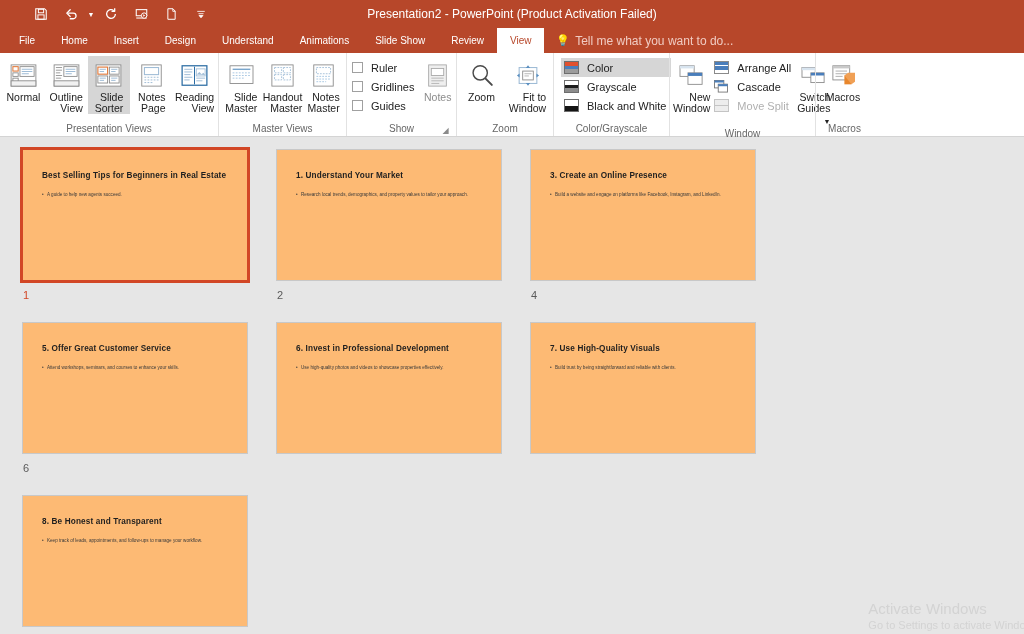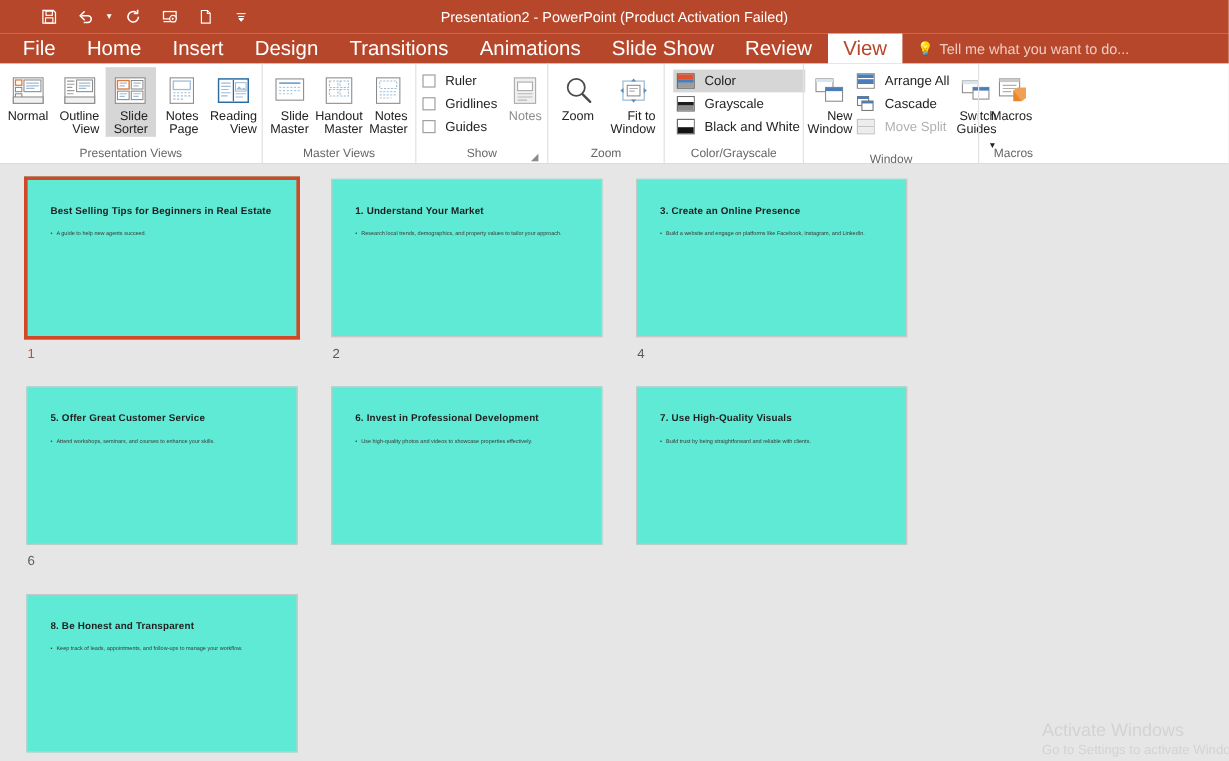--- a/index.html
+++ b/index.html
@@ -48,21 +48,21 @@
     background: #b7472a;
     display: flex;
     align-items: flex-end;
     padding-left: 6px;
     position: relative;
   }
   .tab {
     height: 25px;
     line-height: 25px;
     padding: 0 13px;
-    font-size: 17px;
+    font-size: 10px;
     color: #ffffff;
     white-space: nowrap;
   }
   .tab.active {
     background: #ffffff;
     color: #b7472a;
   }
   .tellme {
     display: flex; align-items: center; gap: 5px;
     height: 25px; padding-left: 12px;
@@ -153,21 +153,21 @@
     flex-wrap: wrap;
   }
   .cell {
     width: 254px;
     height: 173px;
     position: relative;
   }
   .thumb {
     width: 226px;
     height: 132px;
-    background: #5eead4;
+    background: #fdba74;
     border: 1px solid #c8c8c8;
     position: relative;
     overflow: hidden;
   }
   .cell.selected .thumb {
     border: 3px solid #d24726;
     width: 230px;
     height: 136px;
     margin: -2px 0 0 -2px;
   }
@@ -263,21 +263,21 @@
     </div>
   </div>
   <div class="win-title">Presentation2 - PowerPoint (Product Activation Failed)</div>
 </div>
 
 <div class="tabbar">
   <div class="tab">File</div>
   <div class="tab">Home</div>
   <div class="tab">Insert</div>
   <div class="tab">Design</div>
-  <div class="tab">Transitions</div>
+  <div class="tab">Understand</div>
   <div class="tab">Animations</div>
   <div class="tab">Slide Show</div>
   <div class="tab">Review</div>
   <div class="tab active">View</div>
   <div class="tellme">
     <span class="bulb">💡</span>
     <span>Tell me what you want to do...</span>
   </div>
 </div>
 

